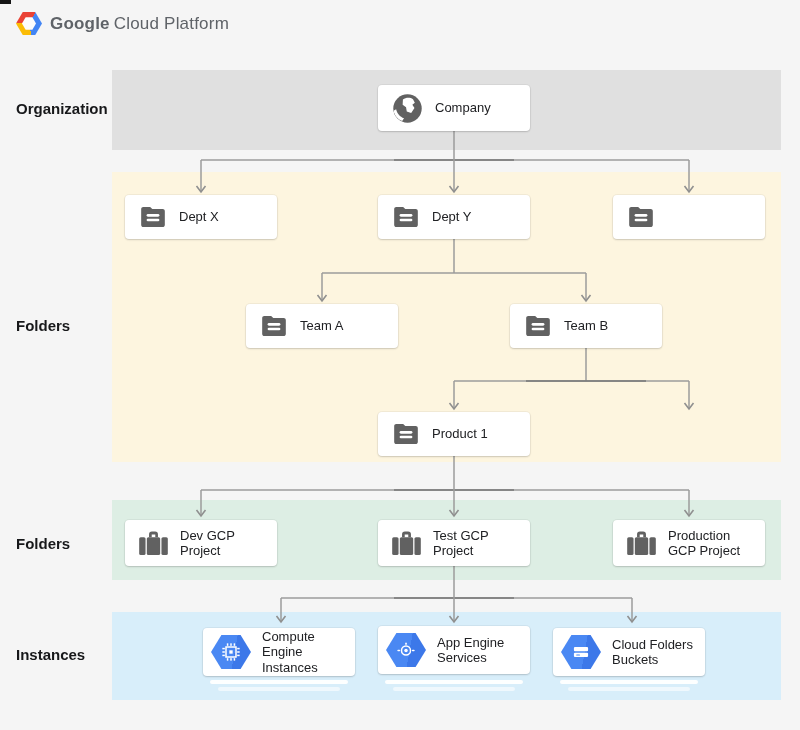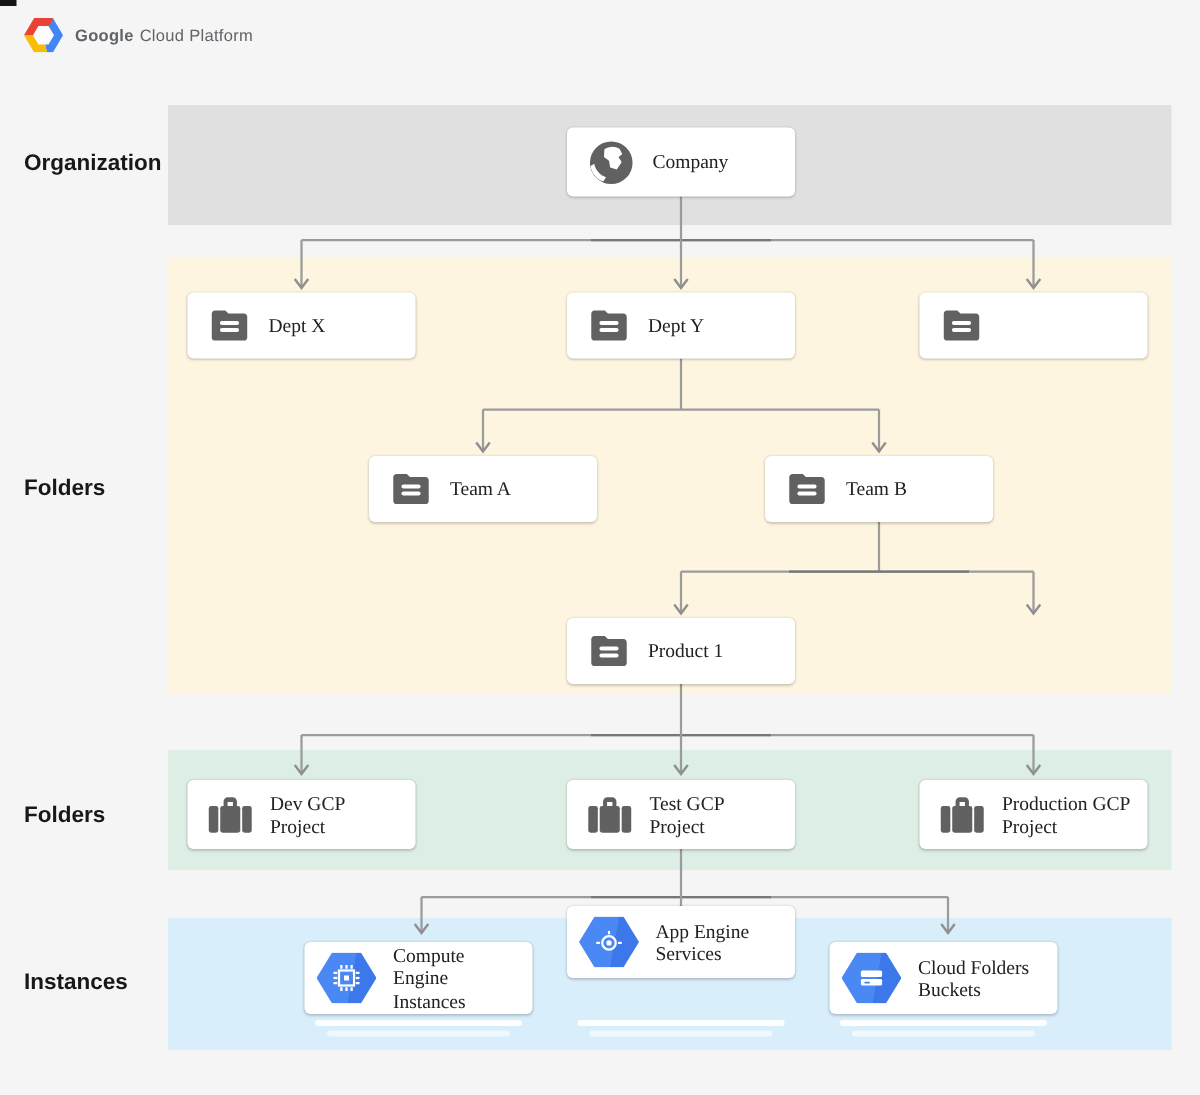--- a/index.html
+++ b/index.html
@@ -6,36 +6,36 @@
   .canvas{position:relative;width:800px;height:730px;background:#f5f5f5;overflow:hidden;}
   .artifact{position:absolute;left:0;top:0;width:11px;height:4px;background:#151515;}
 
   
   .logo{position:absolute;left:16px;top:12px;display:flex;align-items:center;gap:8px;}
   .logo-hex{position:relative;width:26px;height:23px;
     clip-path:polygon(26% 0,74% 0,100% 50%,74% 100%,26% 100%,0 50%);
     background:conic-gradient(#ea4335 0 30deg,#4285f4 30deg 168deg,#fbbc05 168deg 272deg,#ea4335 272deg 360deg);}
   .logo-hex::after{content:"";position:absolute;left:23%;top:23%;width:54%;height:54%;
     clip-path:polygon(26% 0,74% 0,100% 50%,74% 100%,26% 100%,0 50%);background:#fdfdfd;}
-  .logo-text{font-size:11px;color:#5f6368;letter-spacing:.2px;}
+  .logo-text{font-size:17px;color:#5f6368;letter-spacing:.2px;}
   .logo-text .g{font-weight:bold;margin-right:4px;}
 
   
   .band{position:absolute;left:112px;width:669px;}
   .band-org{top:70px;height:80px;background:#e0e0e0;}
   .band-folders{top:172px;height:290px;background:#fdf5df;}
   .band-projects{top:500px;height:80px;background:#ddeee4;}
   .band-resources{top:612px;height:88px;background:#d8eefa;}
 
   .rowlabel{position:absolute;left:16px;font-size:15px;font-weight:bold;color:#17181a;}
 
   
   .node{position:absolute;width:152px;background:#fff;border-radius:4px;box-sizing:border-box;
     display:flex;align-items:center;gap:11px;padding:0 8px 0 13px;
-    box-shadow:0 1px 2px rgba(0,0,0,.16),0 0 0 1px rgba(0,0,0,.04);font-family:Liberation Serif, serif;}
+    box-shadow:0 1px 2px rgba(0,0,0,.16),0 0 0 1px rgba(0,0,0,.04);}
   .h44{height:44px}.h46{height:46px}.h48{height:48px}
   .nlabel{font-size:13px;line-height:1.18;color:#202124;}
   .icon{flex:0 0 auto;display:flex;align-items:center;justify-content:center;}
 
   .hex{width:40px;height:34px;flex:0 0 auto;
     clip-path:polygon(26% 0,74% 0,100% 50%,74% 100%,26% 100%,0 50%);
     background:linear-gradient(100deg,#4a88f3 58%,#3c78e9 58%);
     display:flex;align-items:center;justify-content:center;}
 
   .stack{position:absolute;height:4px;border-radius:2px;background:rgba(255,255,255,.95);}
@@ -232,21 +232,21 @@
           <rect x="19.4" y="15.2" width="3" height="1.8"></rect>
         <rect x="6" y="6" width="12" height="12" fill="none" stroke="#fff" stroke-width="1.8"></rect>
         <rect x="10" y="10" width="4" height="4"></rect>
       </svg>
     </span>
     <span class="nlabel">Compute Engine Instances</span>
   </div>
   <div class="stack" style="left:210px;top:680px;width:138px"></div>
   <div class="stack stack2" style="left:218px;top:687px;width:122px"></div>
 
-  <div class="node h48" style="left:378px;top:604px;padding-left:8px">
+  <div class="node h48" style="left:378px;top:626px;padding-left:8px">
     <span class="hex">
       <svg width="20" height="20" viewBox="0 0 24 24" fill="#fff">
         <circle cx="12" cy="12.7" r="5.4" fill="none" stroke="#fff" stroke-width="1.8"></circle>
         <circle cx="12" cy="12.7" r="2.1"></circle>
         <rect x="1.6" y="11.8" width="3.4" height="1.8" rx=".9"></rect>
         <rect x="19" y="11.8" width="3.4" height="1.8" rx=".9"></rect>
         <rect x="11.1" y="3" width="1.8" height="3" rx=".9"></rect>
       </svg>
     </span>
     <span class="nlabel">App Engine Services</span>

